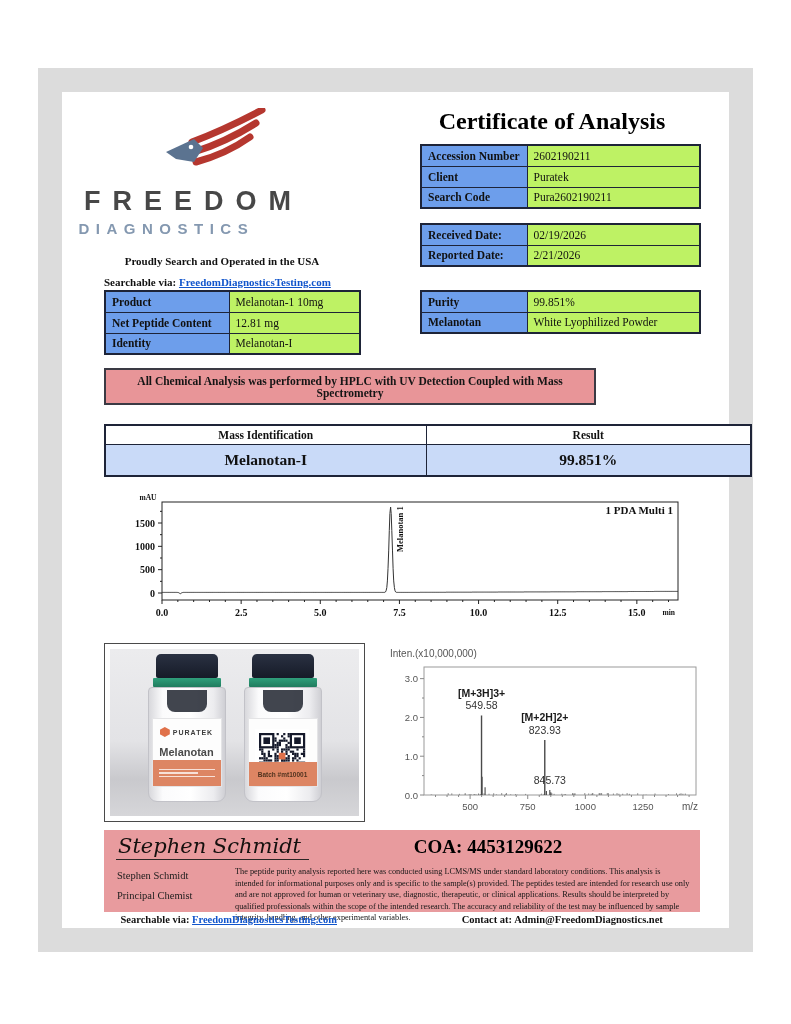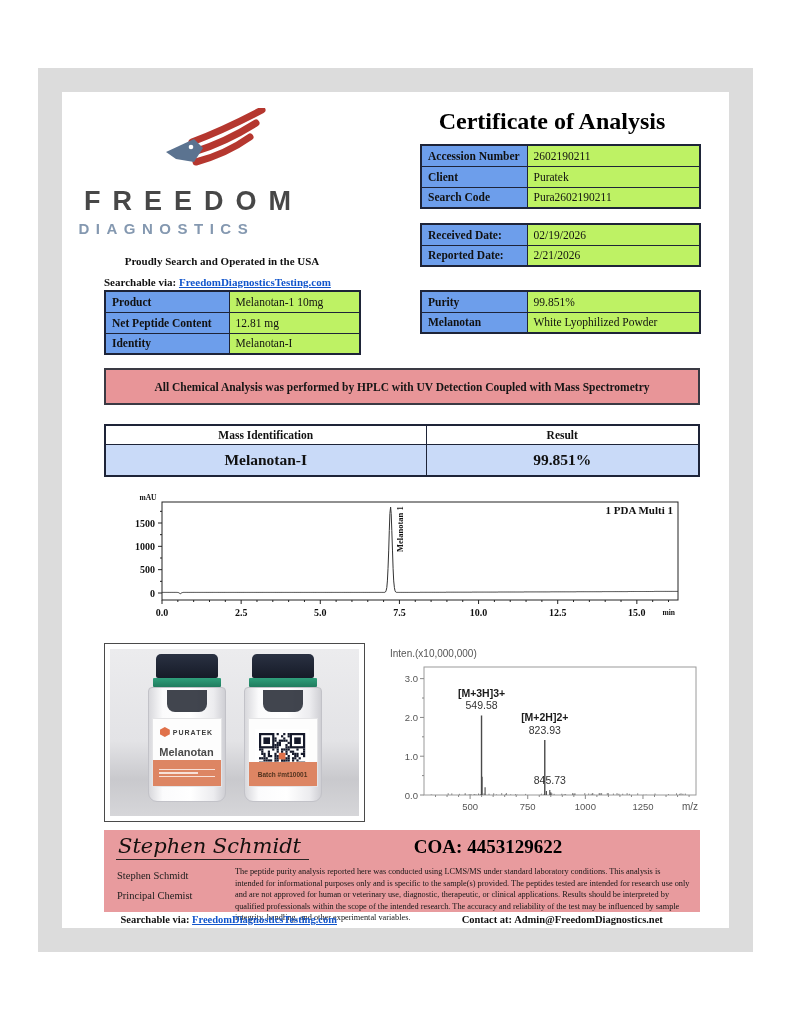--- a/index.html
+++ b/index.html
@@ -24,26 +24,26 @@
   table.info { border-collapse:collapse; border:2px solid #1e2438; }
   table.info td { border:1.5px solid #1e2438; font-size:11.5px; padding:2px 6px; height:21px; vertical-align:middle; color:#111; }
   td.hcell { background:#6d9eeb; font-weight:bold; }
   td.vcell { background:#bef264; }
   .tbl-accession { position:absolute; left:358px; top:52px; width:281px; }
   .tbl-dates     { position:absolute; left:358px; top:131px; width:281px; }
   .tbl-product   { position:absolute; left:42px;  top:198px; width:257px; }
   .tbl-lot       { position:absolute; left:358px; top:198px; width:281px; }
 
   
-  .banner { position:absolute; left:42px; top:276px; width:596px; height:37px; background:#e89598;
+  .banner { position:absolute; left:42px; top:276px; width:492px; height:37px; background:#e89598;
             border:2px solid #3a3a44; display:flex; align-items:center; justify-content:center;
             font-weight:bold; font-size:11.5px; color:#151515; text-align:center; }
 
   
-  .tbl-mass { position:absolute; left:42px; top:332px; width:596px; }
+  .tbl-mass { position:absolute; left:42px; top:332px; width:648px; }
   .tbl-mass td { text-align:center; }
   .tbl-mass .hdr td { background:#ffffff; font-weight:bold; font-size:11.5px; height:19px; }
   .tbl-mass .res td { background:#c9daf8; font-weight:bold; font-size:15.5px; height:32px; }
 
   
   .chrom-wrap { position:absolute; left:56px; top:400px; width:585px; height:140px; }
   .vial-box { position:absolute; left:42px; top:551px; width:261px; height:179px; border:1.5px solid #4a4a4a; background:#fff; padding:5px; }
   .vial-photo { width:100%; height:100%; background:linear-gradient(180deg,#ececee 0%,#e3e3e6 55%,#c9c9cd 78%,#d6d6d9 100%); position:relative; display:flex; align-items:flex-end; justify-content:center; gap:16px; padding-bottom:14px; }
   .vial { position:relative; width:80px; height:148px; display:flex; flex-direction:column; align-items:center; }
   .vial-cap { width:62px; height:24px; background:linear-gradient(180deg,#2a3142,#161b28); border-radius:5px 5px 2px 2px; }

